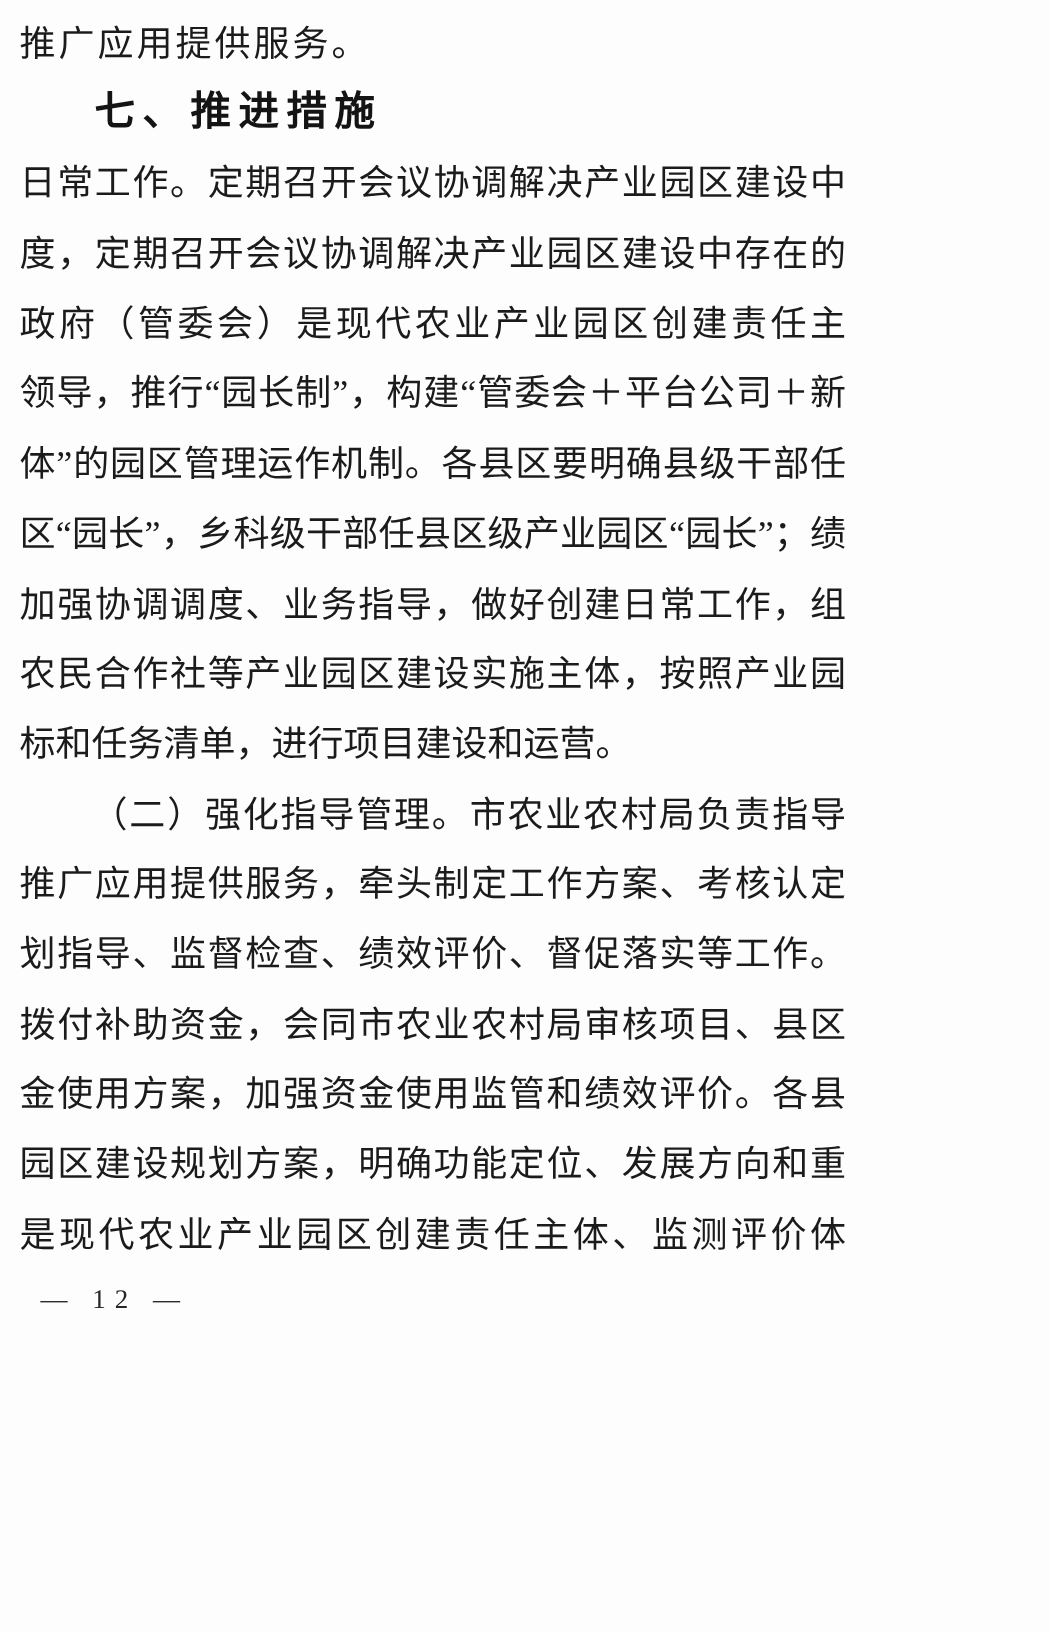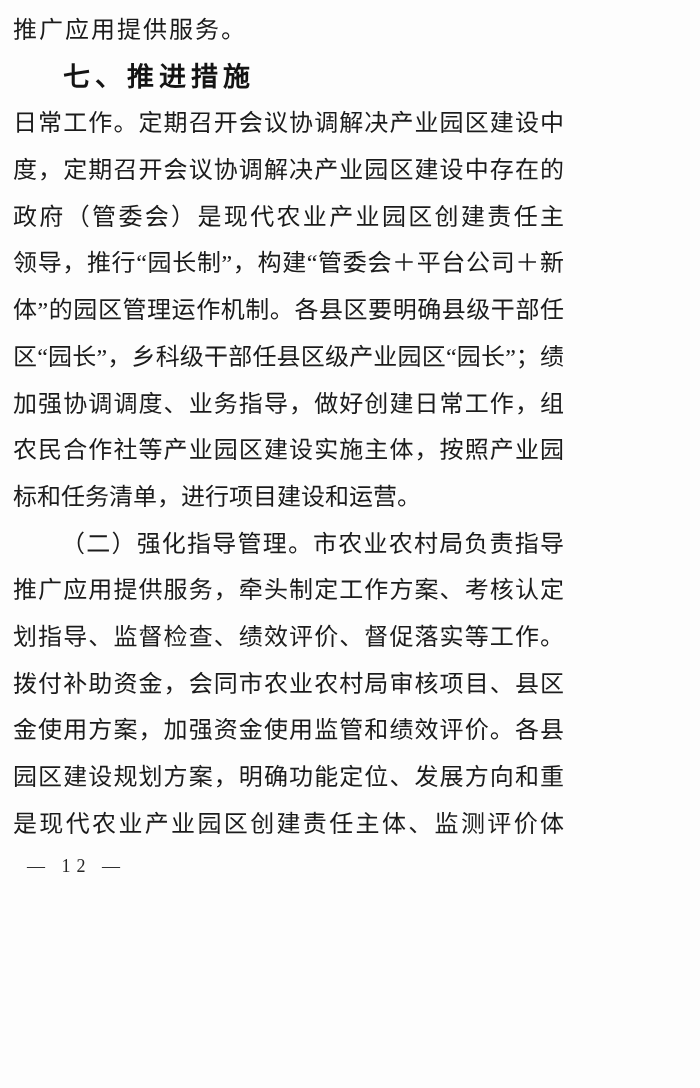--- a/index.html
+++ b/index.html
@@ -44,21 +44,21 @@
   }
   .plain-line {
     font-size: 24px;
     line-height: 46.7px;
     height: 46.7px;
     text-align: left;
     letter-spacing: 2px;
   }
   .heading {
     margin: 0;
-    font-family: Liberation Serif, serif;
+    font-family: Liberation Mono, monospace;
     font-weight: bold;
     font-size: 27px;
     letter-spacing: 5px;
     line-height: 46.7px;
     height: 46.7px;
     text-indent: 1.85em;
     color: #141414;
   }
   .page-number {
     margin-top: 4px;

